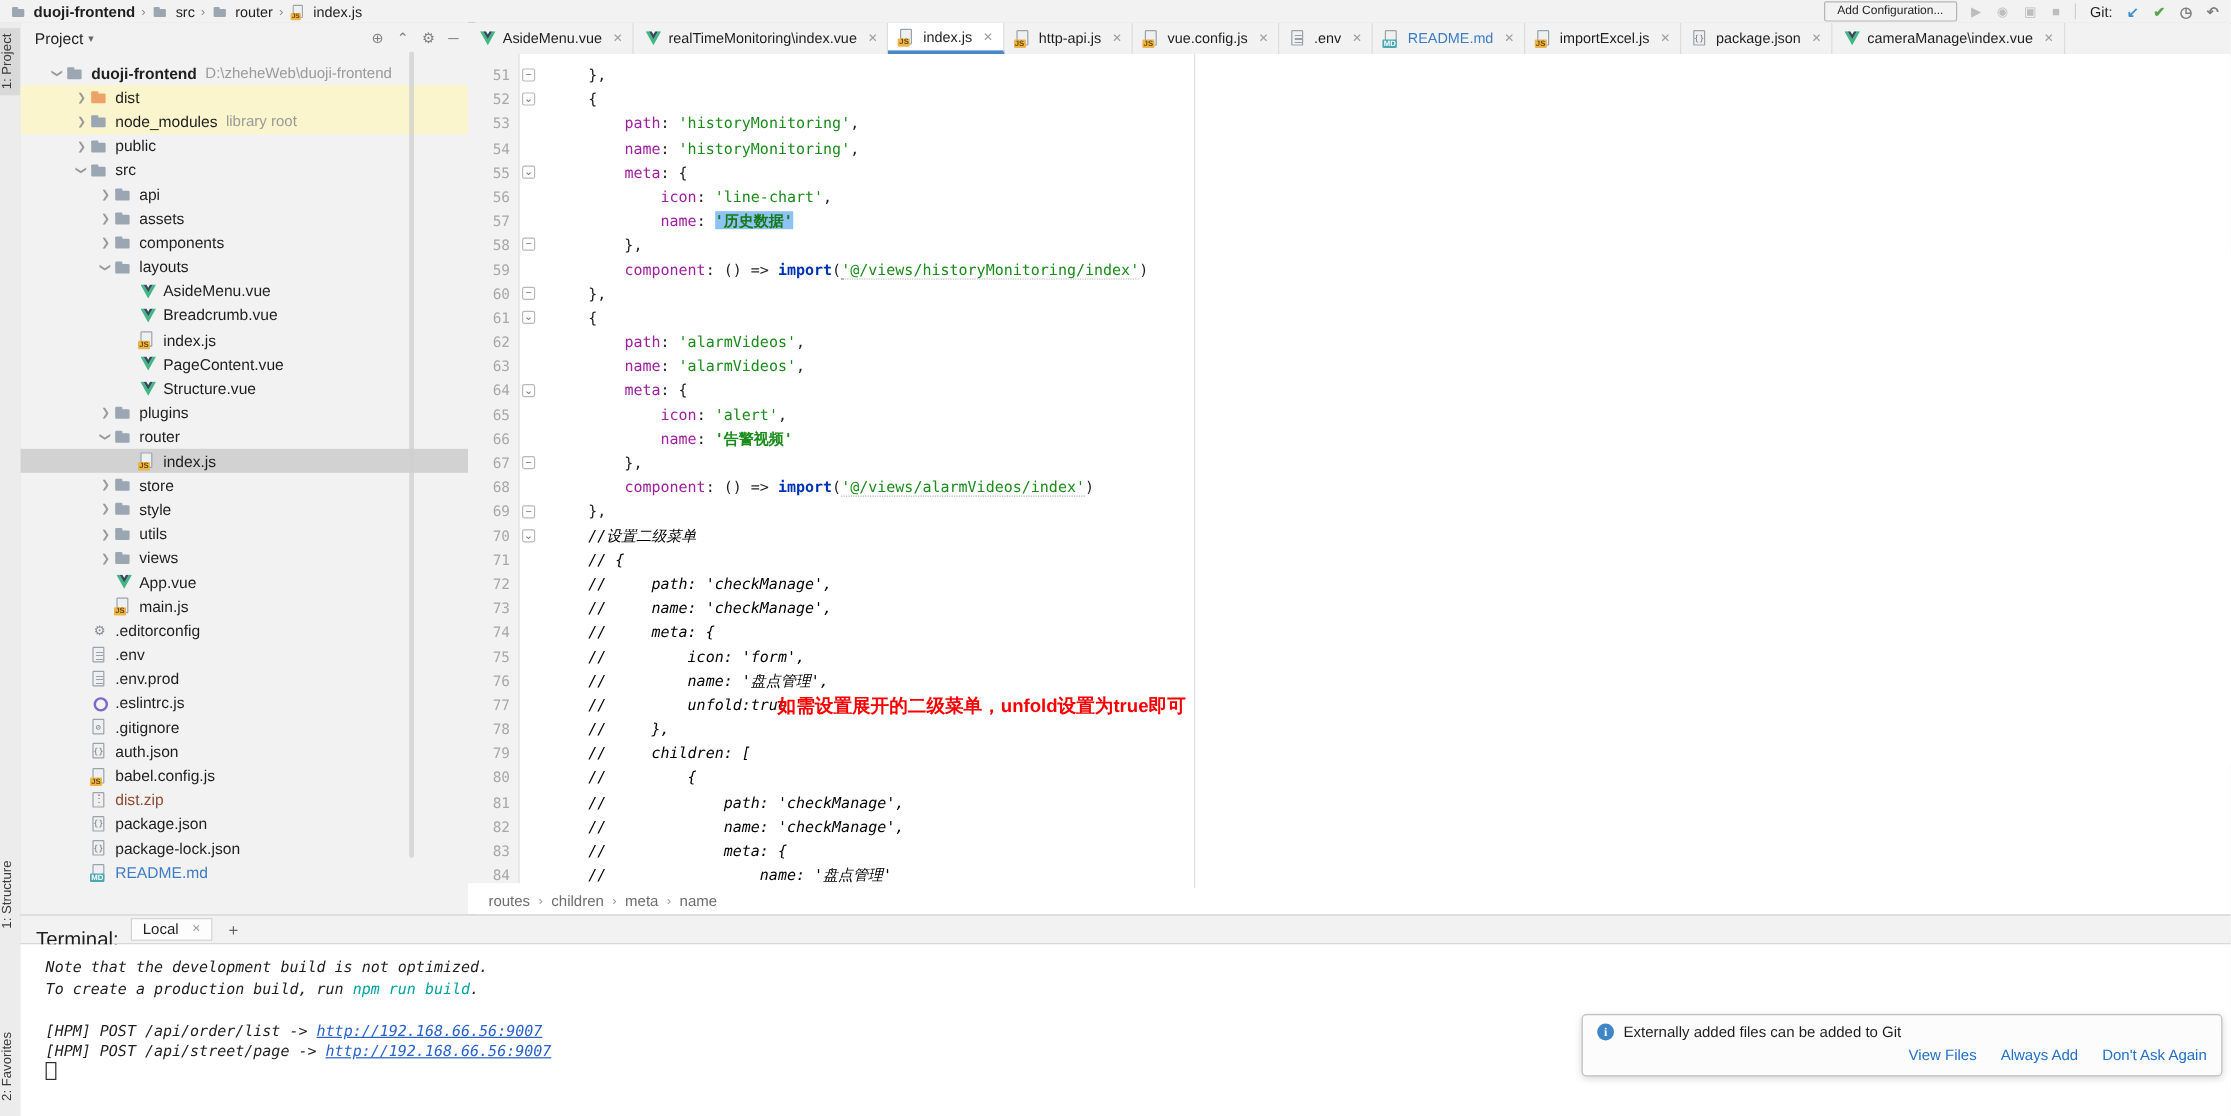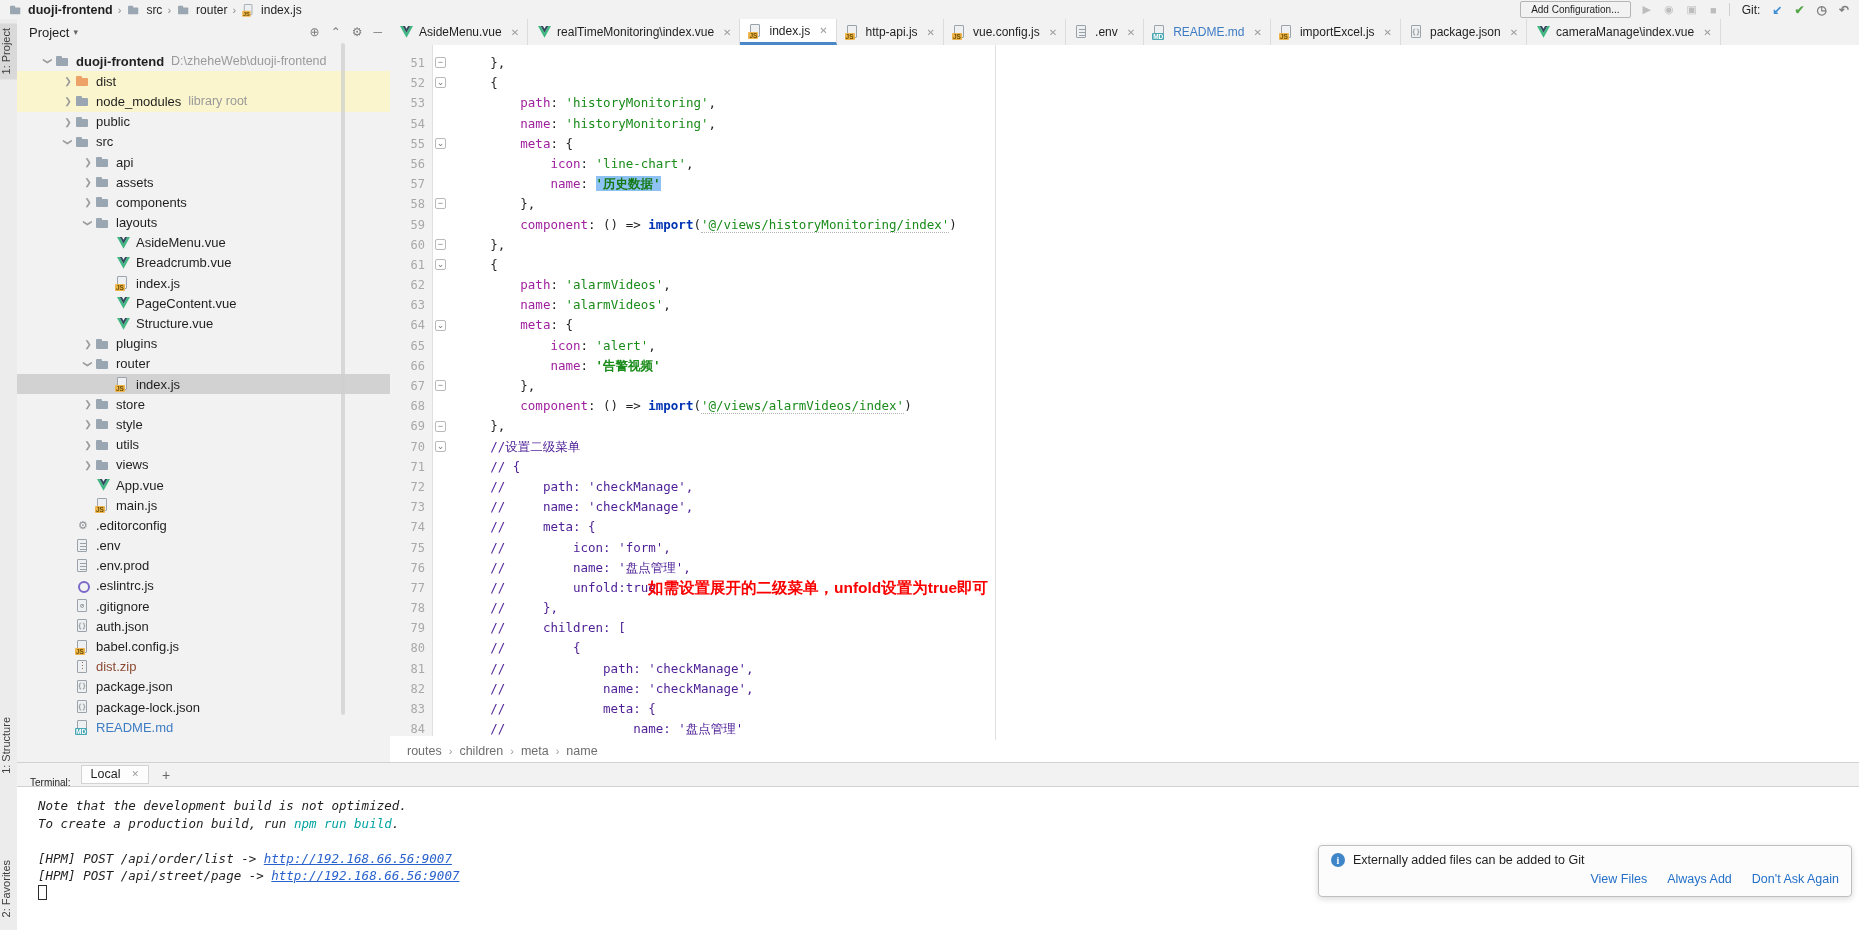--- a/index.html
+++ b/index.html
@@ -88,35 +88,35 @@
         color:#777;font-size:9px;line-height:9px;text-align:center;box-sizing:border-box;}
   #code-lines{position:absolute;left:40px;top:0;right:0;padding-top:8px;}
   .cline{height:20.2px;white-space:pre;font-family:"DejaVu Sans Mono",monospace;
          font-size:12.5px;line-height:20.2px;color:#1f1f1f;}
   .tk-p{color:#1f1f1f;}
   .tk-k{color:#a0219f;}
   .tk-s{color:#1a8c1a;}
   .tk-sc{color:#1a8c1a;font-weight:bold;}
   .tk-sel{color:#157a15;font-weight:bold;background:#8ec2f5;}
   .tk-kw{color:#0033b3;font-weight:bold;}
-  .tk-c{color:#4c1d95;}
+  .tk-c{color:#000000;font-style:italic;}
   .tk-sw{color:#1a8c1a;border-bottom:1px dotted #b3b3b3;}
   #margin-guide{position:absolute;left:605px;top:0;bottom:0;width:1px;background:#e0e0e0;}
   #annotation{position:absolute;left:258px;top:533px;font-size:15.5px;font-weight:bold;color:#fa0000;white-space:nowrap;}
 
   
   #editor-breadcrumbs{position:absolute;left:390px;top:740px;right:0;height:22px;background:#ffffff;
           display:flex;align-items:center;padding-left:17px;gap:7px;color:#6e6e6e;font-size:12.5px;}
   .ebc-sep{color:#9a9a9a;font-size:11px;}
 
   
   #terminal-bar{position:absolute;left:17px;top:762px;right:0;height:25px;background:#f2f2f2;
           border-top:1px solid #d1d1d1;border-bottom:1px solid #d1d1d1;box-sizing:border-box;
           display:flex;align-items:center;padding-left:13px;gap:10px;}
-  #terminal-label{font-size:10px;margin-top:16px;}
+  #terminal-label{font-size:17px;margin-top:16px;}
   #terminal-tab{display:flex;align-items:center;gap:7px;background:#fdfdfd;border:1px solid #d3d3d3;
           padding:1px 9px 2px 9px;font-size:12.5px;}
   #terminal-tab .tab-close{font-size:9px;}
   #terminal-new{font-size:14px;color:#666;padding:0 3px;}
   #terminal{position:absolute;left:17px;top:787px;right:0;bottom:0;background:#ffffff;
           padding:10px 16px 0 21px;box-sizing:border-box;font-style:italic;}
   .tline{height:17.5px;white-space:pre;font-family:"DejaVu Sans Mono",monospace;font-size:12.5px;
           line-height:17.5px;color:#1f1f1f;}
   .tt-cmd{color:#00a3a3;}
   .tt-url{color:#2962cc;text-decoration:underline;}

